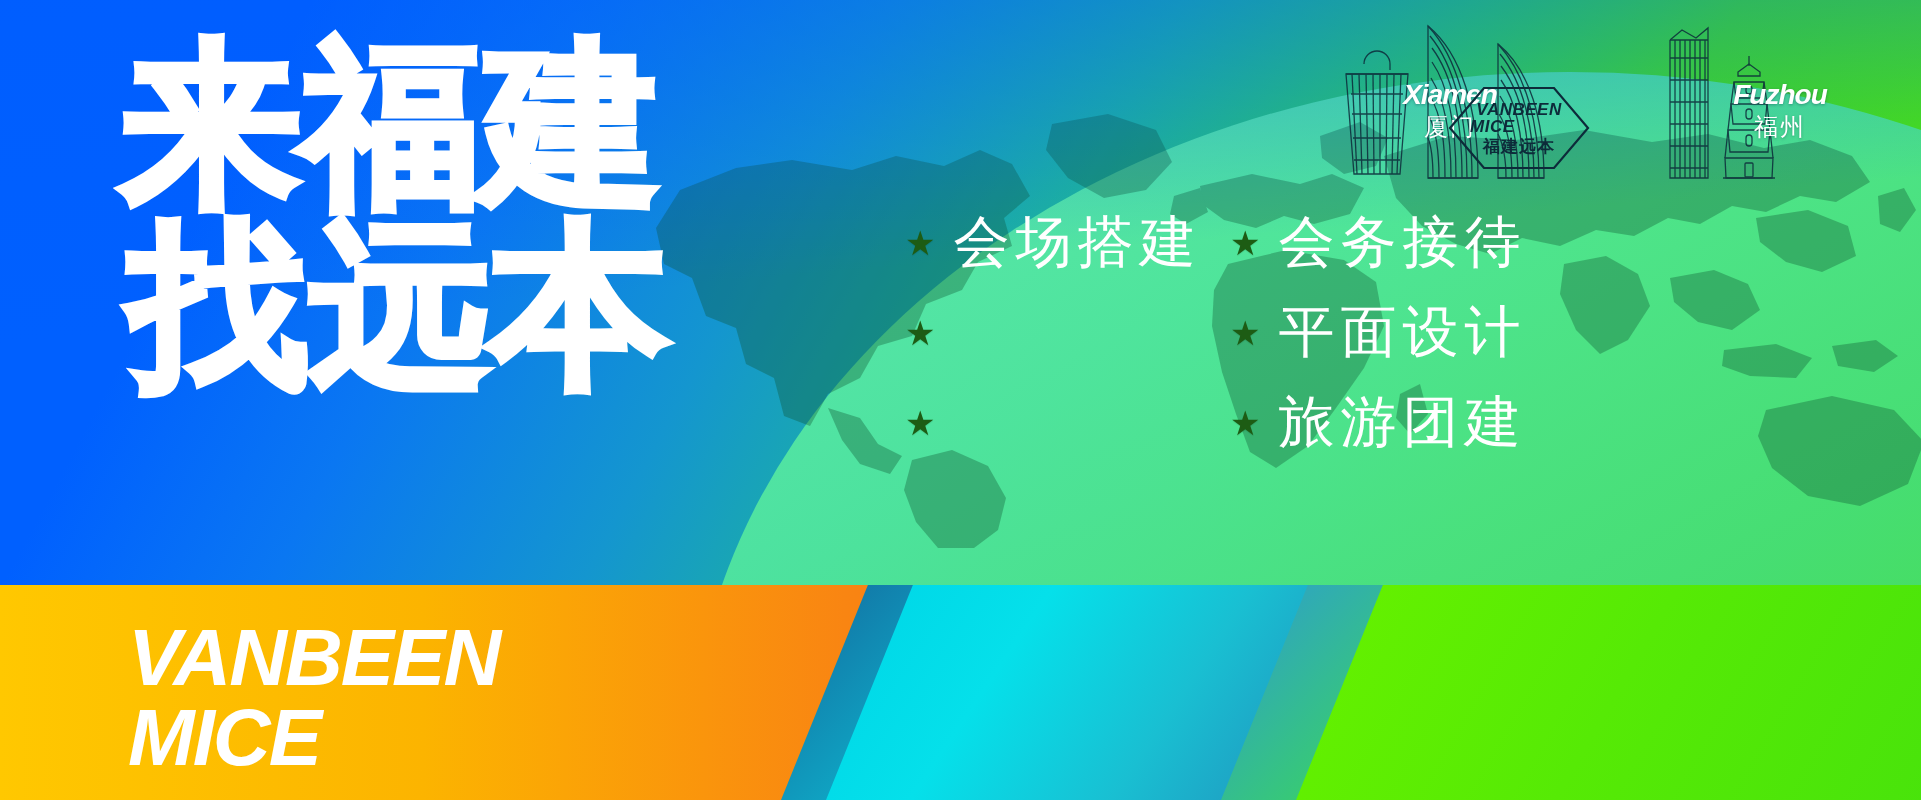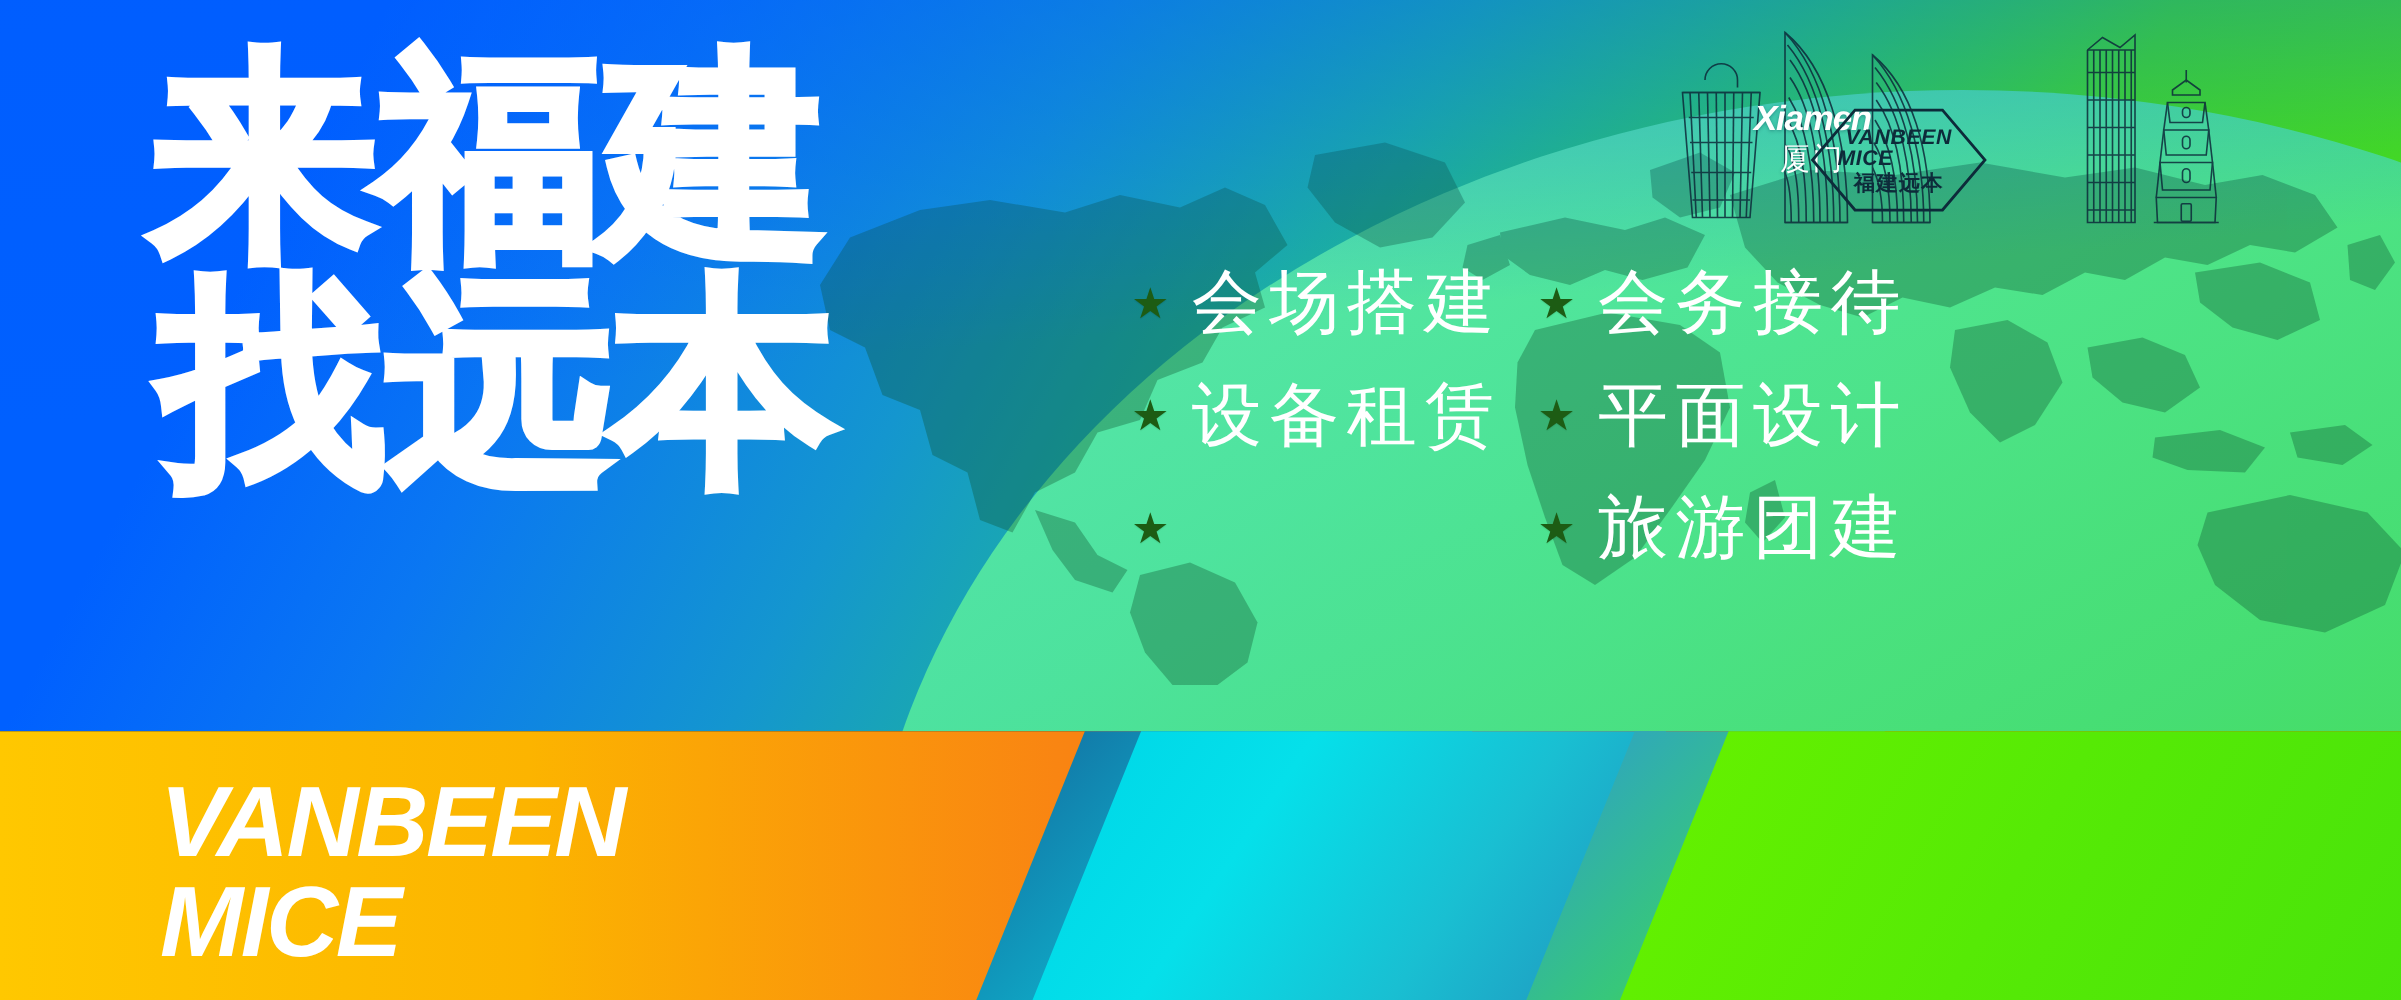--- a/index.html
+++ b/index.html
@@ -250,21 +250,20 @@
       <div class="svc">
         <span class="star">★</span>
         <span class="txt">会场搭建</span>
       </div>
       <div class="svc">
         <span class="star">★</span>
         <span class="txt">会务接待</span>
       </div>
       <div class="svc">
         <span class="star">★</span>
-        <span class="txt">设备租赁</span>
       </div>
       <div class="svc">
         <span class="star">★</span>
         <span class="txt">平面设计</span>
       </div>
       <div class="svc">
         <span class="star">★</span>
       </div>
       <div class="svc">
         <span class="star">★</span>
@@ -375,20 +374,24 @@
           <rect x="25" y="109" width="8" height="14" rx="1"></rect>
           <path d="M14 28 L11 50"></path>
             <path d="M44 28 L47 50"></path>
           <path d="M11 50 L8 76"></path>
             <path d="M47 50 L50 76"></path>
           <path d="M8 76 L5 104"></path>
             <path d="M50 76 L53 104"></path>
         </g>
       </svg>
 
+      <div class="city-label" id="fuzhou-label">
+        <span class="en">Fuzhou</span>
+        <span class="cn">福州</span>
+      </div>
     </div>
   </div>
 
   <div class="bottombar">
     <div class="band" id="band-teal"></div>
     <div class="band" id="band-cyan"></div>
     <div class="band" id="band-green-dark"></div>
     <div class="band" id="band-green"></div>
 
     <div class="wordmark">

